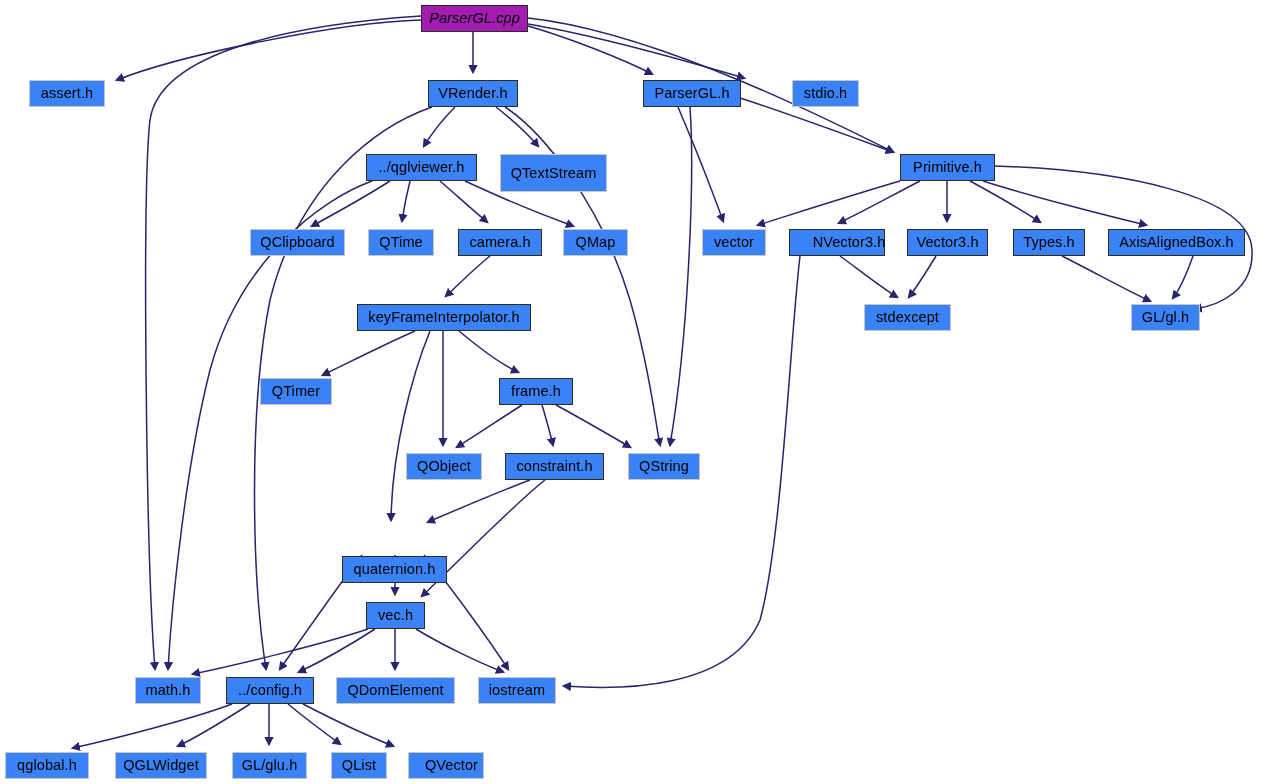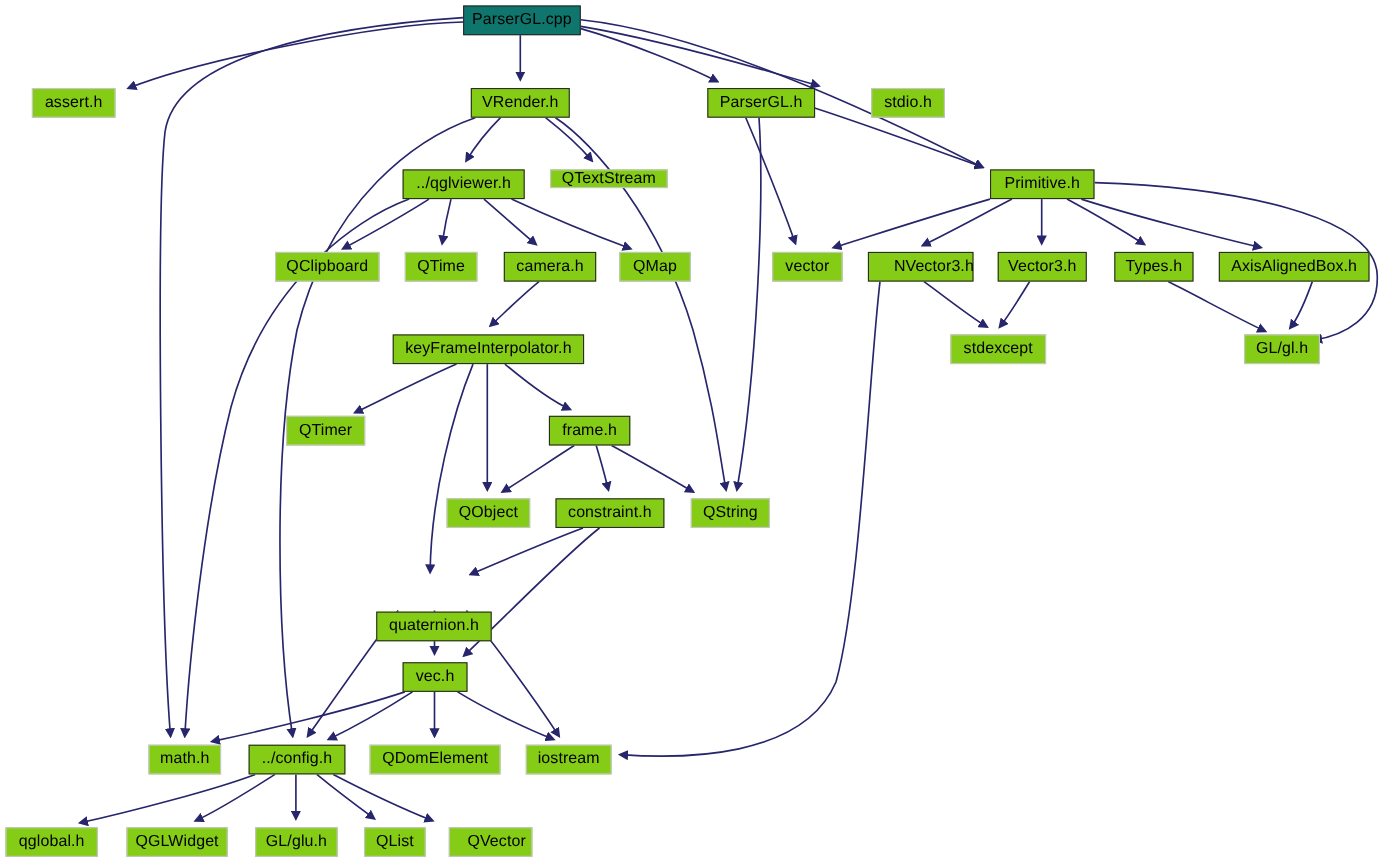--- a/index.html
+++ b/index.html
@@ -22,36 +22,37 @@
     width: 1269px;
     height: 784px;
     pointer-events: none;
   }
   .node {
     position: absolute;
     box-sizing: border-box;
     display: flex;
     align-items: center;
     justify-content: center;
-    background: #84cc16;
+    background: #3b82f6;
     font-size: 14.5px;
     color: #000000;
     line-height: 1;
     white-space: nowrap;
     letter-spacing: 0.1px;
   }
   .node.plain {
     border: 1px solid #c6c6c6;
   }
   .node.bold {
     border: 1.6px solid #2b2b2b;
   }
   .node.root {
     border: 1.6px solid #2b2b2b;
-    background: #0f766e;
+    background: #a21caf;
+    font-style: italic;
   }
   .node .label {
     pointer-events: none;
   }
 </style>
 </head>
 <body>
 
 <div id="graph-root">
   <svg id="edges" xmlns="http://www.w3.org/2000/svg">
@@ -126,21 +127,21 @@
       </div>
       <div class="node bold" style="left: 643px; top: 80px; width: 98px; height: 27px;">
         <span class="label">ParserGL.h</span>
       </div>
       <div class="node plain" style="left: 792px; top: 80px; width: 67px; height: 27px;">
         <span class="label">stdio.h</span>
       </div>
       <div class="node bold" style="left: 366px; top: 154px; width: 111px; height: 27px;">
         <span class="label">../qglviewer.h</span>
       </div>
-      <div class="node plain" style="left: 500px; top: 154px; width: 107px; height: 17px;">
+      <div class="node plain" style="left: 500px; top: 154px; width: 107px; height: 38px;">
         <span class="label">QTextStream</span>
       </div>
       <div class="node bold" style="left: 900px; top: 154px; width: 95px; height: 27px;">
         <span class="label">Primitive.h</span>
       </div>
       <div class="node plain" style="left: 250px; top: 229px; width: 95px; height: 27px;">
         <span class="label">QClipboard</span>
       </div>
       <div class="node plain" style="left: 368px; top: 229px; width: 66px; height: 27px;">
         <span class="label">QTime</span>

